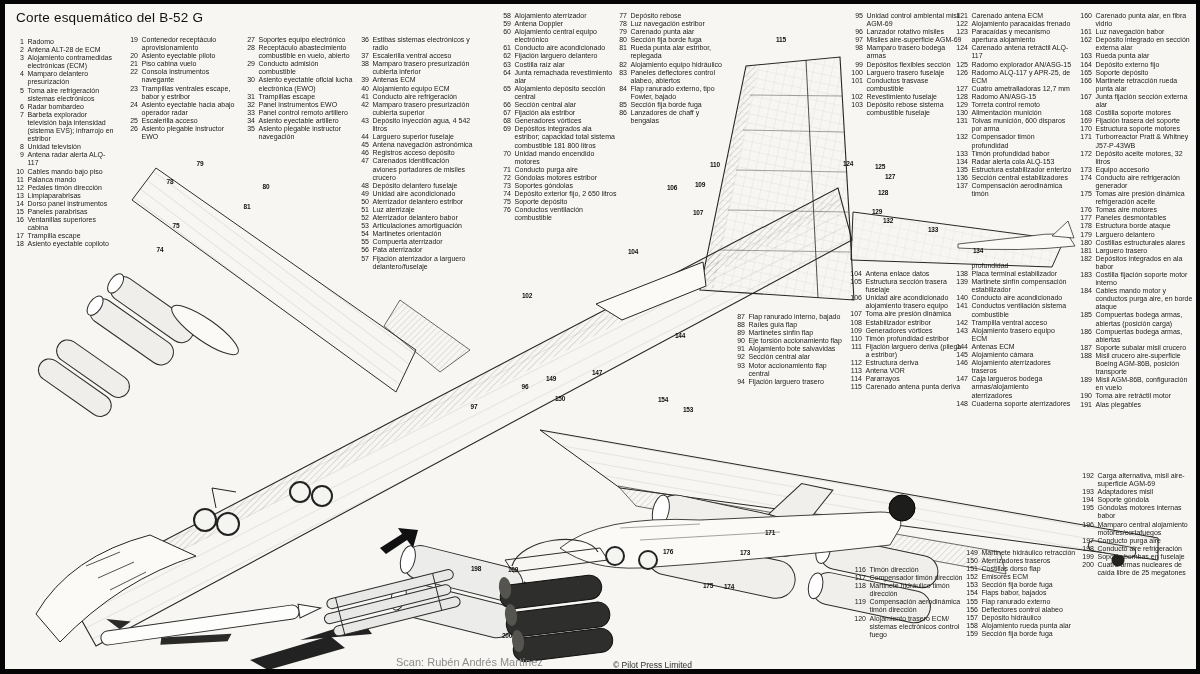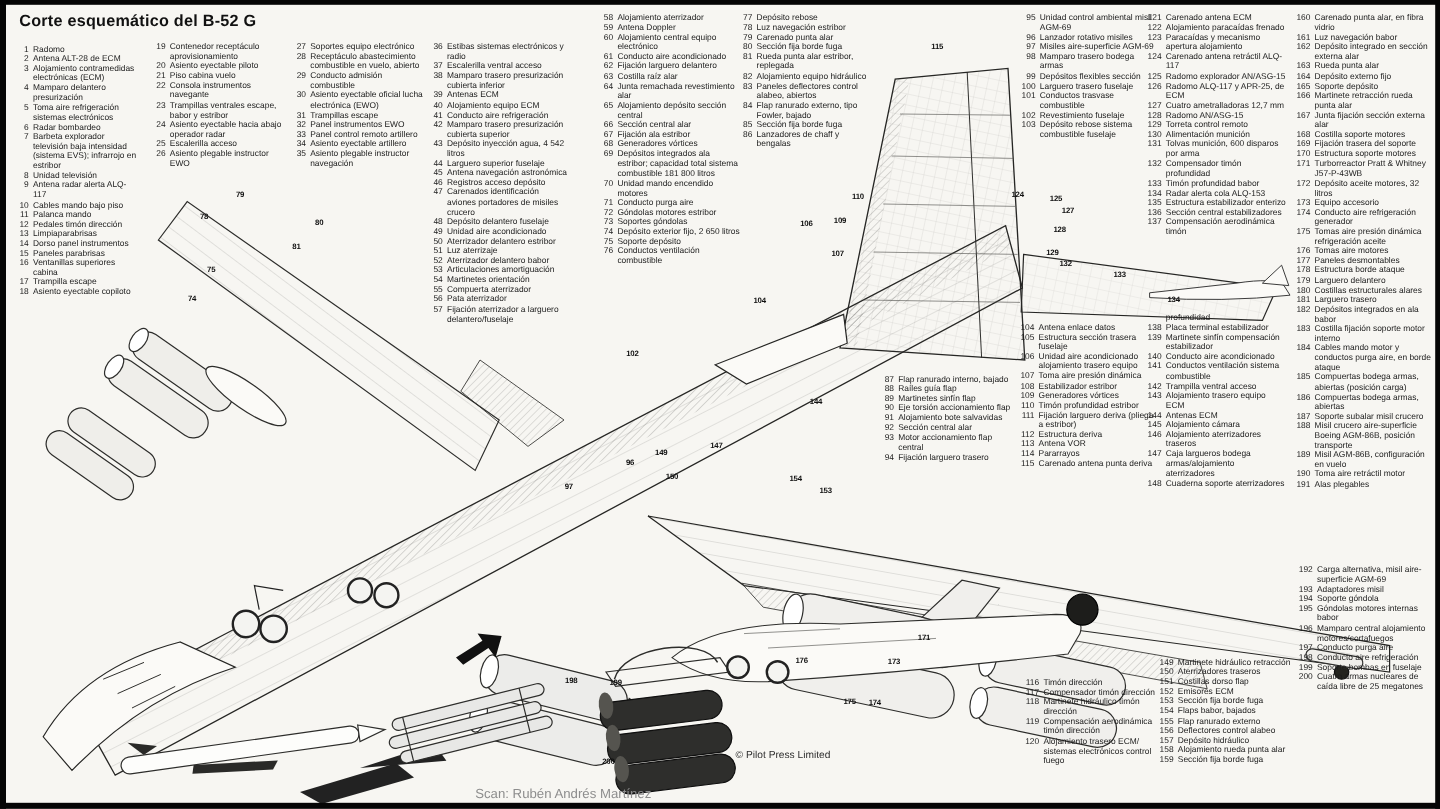--- a/index.html
+++ b/index.html
@@ -4,27 +4,27 @@
 <style>
   html,body{margin:0;padding:0;}
   body{width:1200px;height:674px;position:relative;background:#000;font-family:"Liberation Sans",sans-serif;overflow:hidden;}
   #paper{position:absolute;left:0;top:0;width:1200px;height:674px;background:#f7f6f2;}
   .bar{position:absolute;background:#050505;z-index:30;}
   #bar-left{left:0;top:0;width:5px;height:674px;}
   #bar-right{right:0;top:0;width:4px;height:674px;}
   #bar-top{left:0;top:0;width:1200px;height:4px;}
   #bar-bottom{left:0;top:669px;width:1200px;height:5px;}
   #art{position:absolute;left:0;top:0;z-index:1;}
-  #title{position:absolute;left:16px;top:10px;font-size:13.5px;font-weight:bold;letter-spacing:.2px;color:#111;z-index:10;}
+  #title{position:absolute;left:16px;top:10px;font-size:13.5px;font-weight:normal;letter-spacing:.2px;color:#111;z-index:10;}
   #legend-layer,#callout-layer{position:absolute;left:0;top:0;width:1200px;height:674px;z-index:10;}
   .block{position:absolute;color:#1b1b1b;font-size:7px;line-height:8.1px;}
   .item{display:grid;grid-template-columns:var(--numw) 1fr;column-gap:3.5px;}
   .item .num{text-align:right;white-space:nowrap;}
   .callout{position:absolute;font-size:6.5px;color:#101010;transform:translate(-50%,-50%);z-index:8;font-weight:bold;letter-spacing:-.2px;}
-  #copyright{position:absolute;left:613px;top:624px;font-size:8.5px;color:#2e2e2e;z-index:10;text-align:center;}
+  #copyright{position:absolute;left:613px;top:660px;font-size:8.5px;color:#2e2e2e;z-index:10;text-align:center;}
   #caption{position:absolute;left:396px;top:643px;font-size:12px;color:#1d1d1d;letter-spacing:-.1px;z-index:10;}
   #scan{position:absolute;left:396px;top:656px;font-size:11px;color:#8d8d8d;z-index:10;text-align:center;}
 </style>
 </head>
 <body>
 
 <div id="paper">
 
   <svg id="art" width="1200" height="674" viewBox="0 0 1200 674">
     <defs>

